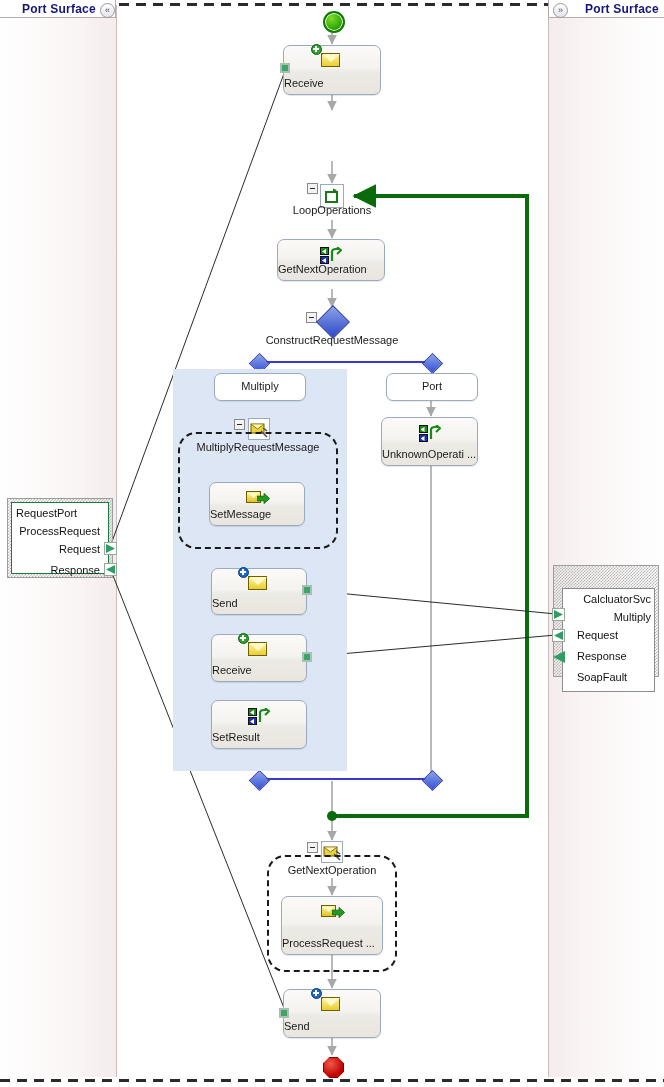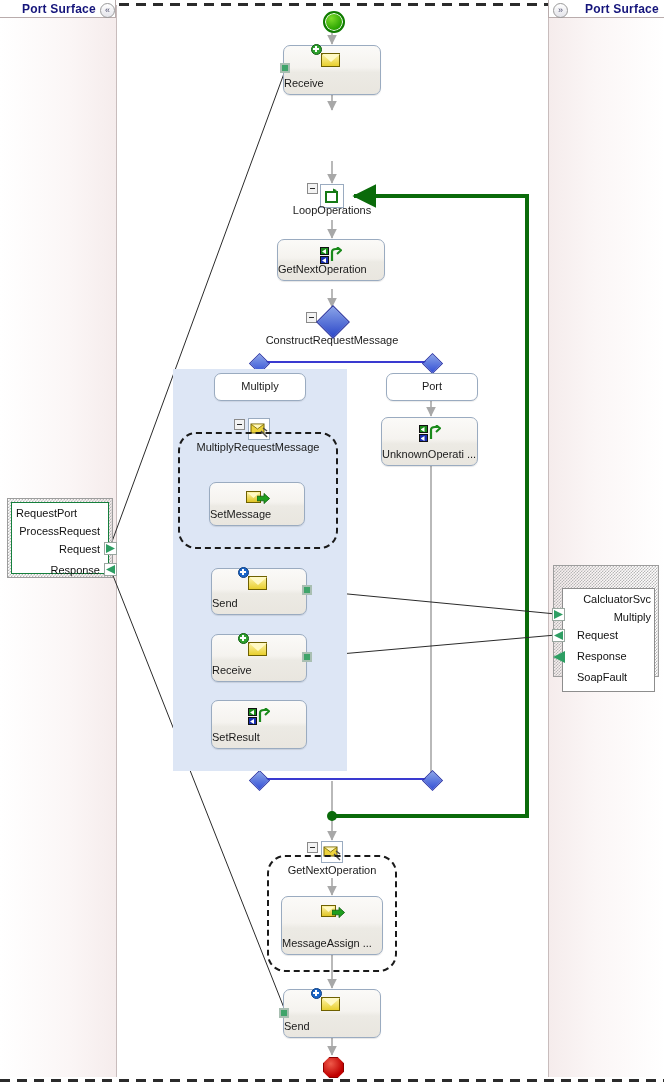--- a/index.html
+++ b/index.html
@@ -353,21 +353,21 @@
 
   <div class="shape" style="left:281px;top:896px;width:102px;height:59px;">
     <span class="ico">
       <span class="ic-msgassign">
         <span class="env"></span>
         <svg class="garr" viewBox="0 0 13 11">
             <path d="M0,3.2 L7,3.2 L7,0.4 L12.6,5.5 L7,10.6 L7,7.8 L0,7.8 Z" fill="#1e9e1e" stroke="#0c5c0c" stroke-width=".8"></path>
           </svg>
       </span>
     </span>
-    <span class="lbl">MessageAssign ...</span>
+    <span class="lbl">ProcessRequest ...</span>
   </div>
 
   <div class="shape" style="left:283px;top:989px;width:98px;height:49px;">
     <span class="ico">
       <span class="ic-env"><span class="body"></span><span class="flap"></span><span class="badge"></span></span>
     </span>
     <span class="lbl">Send</span>
   </div>
   <div class="conn-sq" style="left:279px;top:1008px;"></div>
 

